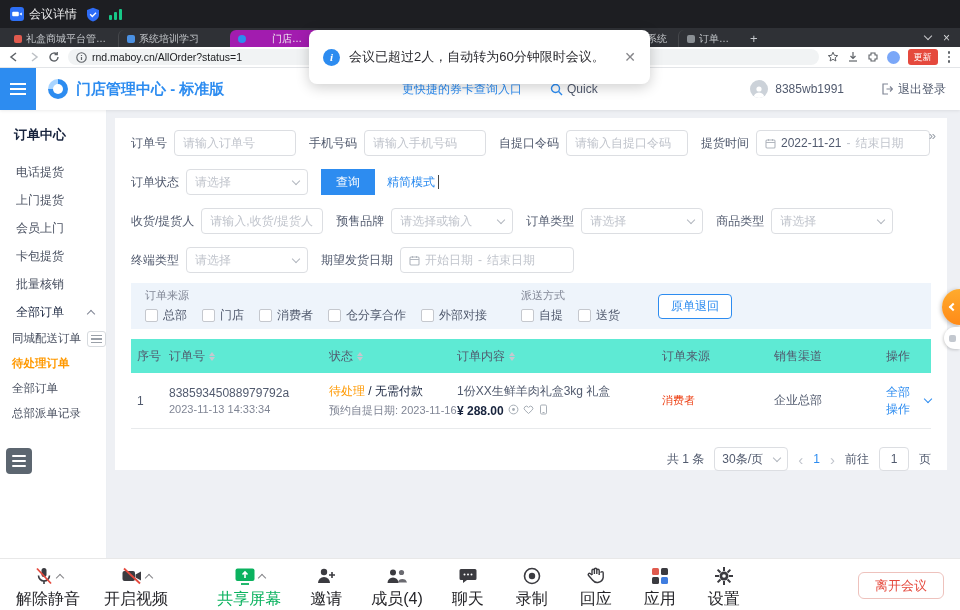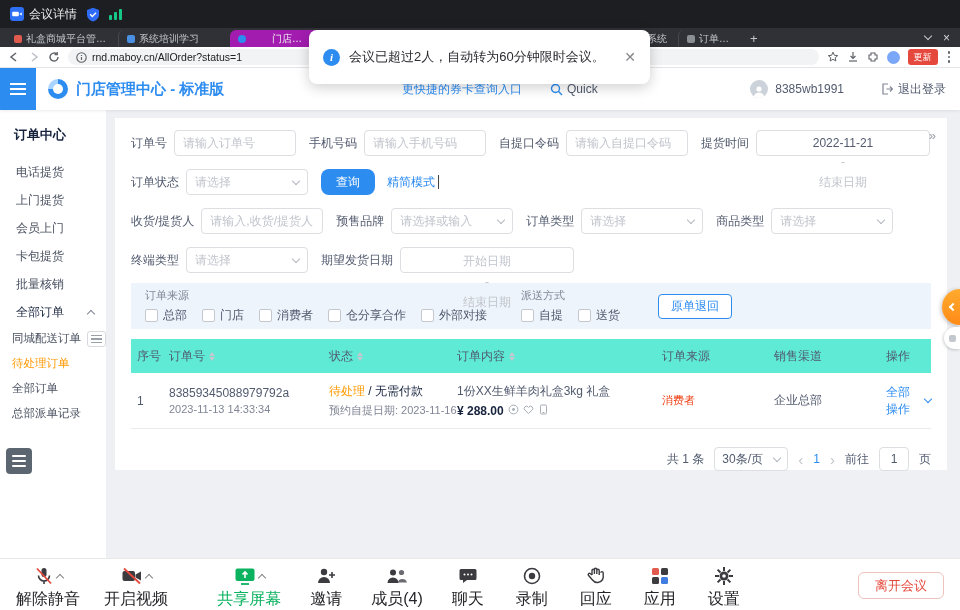--- a/index.html
+++ b/index.html
@@ -58,38 +58,38 @@
   .uavatar{width:18px;height:18px;border-radius:50%;background:#ccd2d9;display:flex;align-items:flex-end;justify-content:center;overflow:hidden;}
   .logout{display:flex;align-items:center;gap:5px;margin-left:30px;cursor:pointer;}
 
   
   .sidebar{position:absolute;top:110px;left:0;width:107px;height:448px;background:#fff;border-right:1px solid #eceff3;font-size:12px;color:#495060;z-index:4;}
   .sb-title{padding:16px 0 14px 14px;font-size:13px;font-weight:bold;color:#17233d;}
   .sb-item{height:28px;line-height:28px;padding-left:16px;cursor:pointer;white-space:nowrap;}
   .sb-group{height:28px;line-height:28px;padding-left:16px;cursor:pointer;position:relative;color:#17233d;}
   .gchev{position:absolute;right:12px;top:13px;width:6px;height:6px;border-left:1.5px solid #808695;border-top:1.5px solid #808695;transform:rotate(45deg);}
   .sb-sub{height:25px;line-height:25px;padding-left:12px;font-size:11.5px;cursor:pointer;white-space:nowrap;}
-  .sb-sub.active{color:#ff9900;}
+  .sb-sub.active{color:#ff9900;font-weight:bold;}
 
   
   .content{position:absolute;top:110px;left:107px;width:853px;height:448px;background:#eef0f4;padding:8px 0 0 8px;}
   .panel{background:#fff;width:832px;height:352px;padding:12px 16px 0 16px;position:relative;}
   .collapse{position:absolute;top:10px;right:12px;color:#9aa0aa;font-size:13px;cursor:pointer;letter-spacing:-1px;}
   .frow{display:flex;align-items:center;margin-bottom:13px;}
   .fgroup{display:flex;align-items:center;margin-right:13px;}
   .flabel{font-size:12px;color:#515a6e;margin-right:7px;white-space:nowrap;}
   .txt{width:122px;height:26px;border:1px solid #dcdee2;border-radius:4px;padding:0 8px;font-size:12px;color:#515a6e;outline:none;font-family:inherit;}
   ::placeholder{color:#c0c4cc;}
   .sel{width:122px;height:26px;border:1px solid #dcdee2;border-radius:4px;background:#fff;display:flex;align-items:center;justify-content:space-between;padding:0 8px;cursor:pointer;}
   .ph{color:#c0c4cc;font-size:12px;white-space:nowrap;}
   .chev{width:6px;height:6px;border-right:1.4px solid #b2b7bf;border-bottom:1.4px solid #b2b7bf;transform:rotate(45deg);margin-top:-3px;flex:none;}
-  .datebox{width:174px;height:26px;border:1px solid #dcdee2;border-radius:4px;background:#fff;display:flex;align-items:center;gap:5px;padding:0 8px;cursor:pointer;flex-direction:column;}
+  .datebox{width:174px;height:26px;border:1px solid #dcdee2;border-radius:4px;background:#fff;display:flex;align-items:center;gap:5px;padding:0 8px;cursor:pointer;}
   .dval{color:#515a6e;font-size:12px;}
   .dsep{color:#c0c4cc;font-size:12px;}
-  .btn-primary{height:26px;padding:0 15px;background:#2d8cf0;color:#fff;border:none;border-radius:8px;font-size:12px;margin-right:12px;cursor:pointer;font-family:inherit;}
+  .btn-primary{height:26px;padding:0 15px;background:#2d8cf0;color:#fff;border:none;border-radius:0;font-size:12px;margin-right:12px;cursor:pointer;font-family:inherit;}
   .link{color:#2d8cf0;font-size:12px;cursor:pointer;text-decoration:none;}
   .ibeam{width:1px;height:14px;background:#444;margin-left:3px;display:inline-block;}
 
   .filterbar{background:#eef4fb;height:46px;display:flex;align-items:center;padding:0 14px;margin-top:2px;}
   .fb-block{margin-right:34px;}
   .fb-label{font-size:11px;color:#808695;margin-bottom:4px;}
   .fb-checks{display:flex;align-items:flex-start;gap:15px;}
   .chk{display:flex;align-items:center;gap:5px;font-size:12px;color:#515a6e;cursor:pointer;}
   .box{width:13px;height:13px;border:1px solid #c5c8ce;border-radius:2px;background:#fff;flex:none;}
   .btn-ghost{height:25px;padding:0 12px;background:#fff;border:1px solid #2d8cf0;color:#2d8cf0;border-radius:4px;font-size:12px;cursor:pointer;margin-left:4px;align-self:center;font-family:inherit;}

